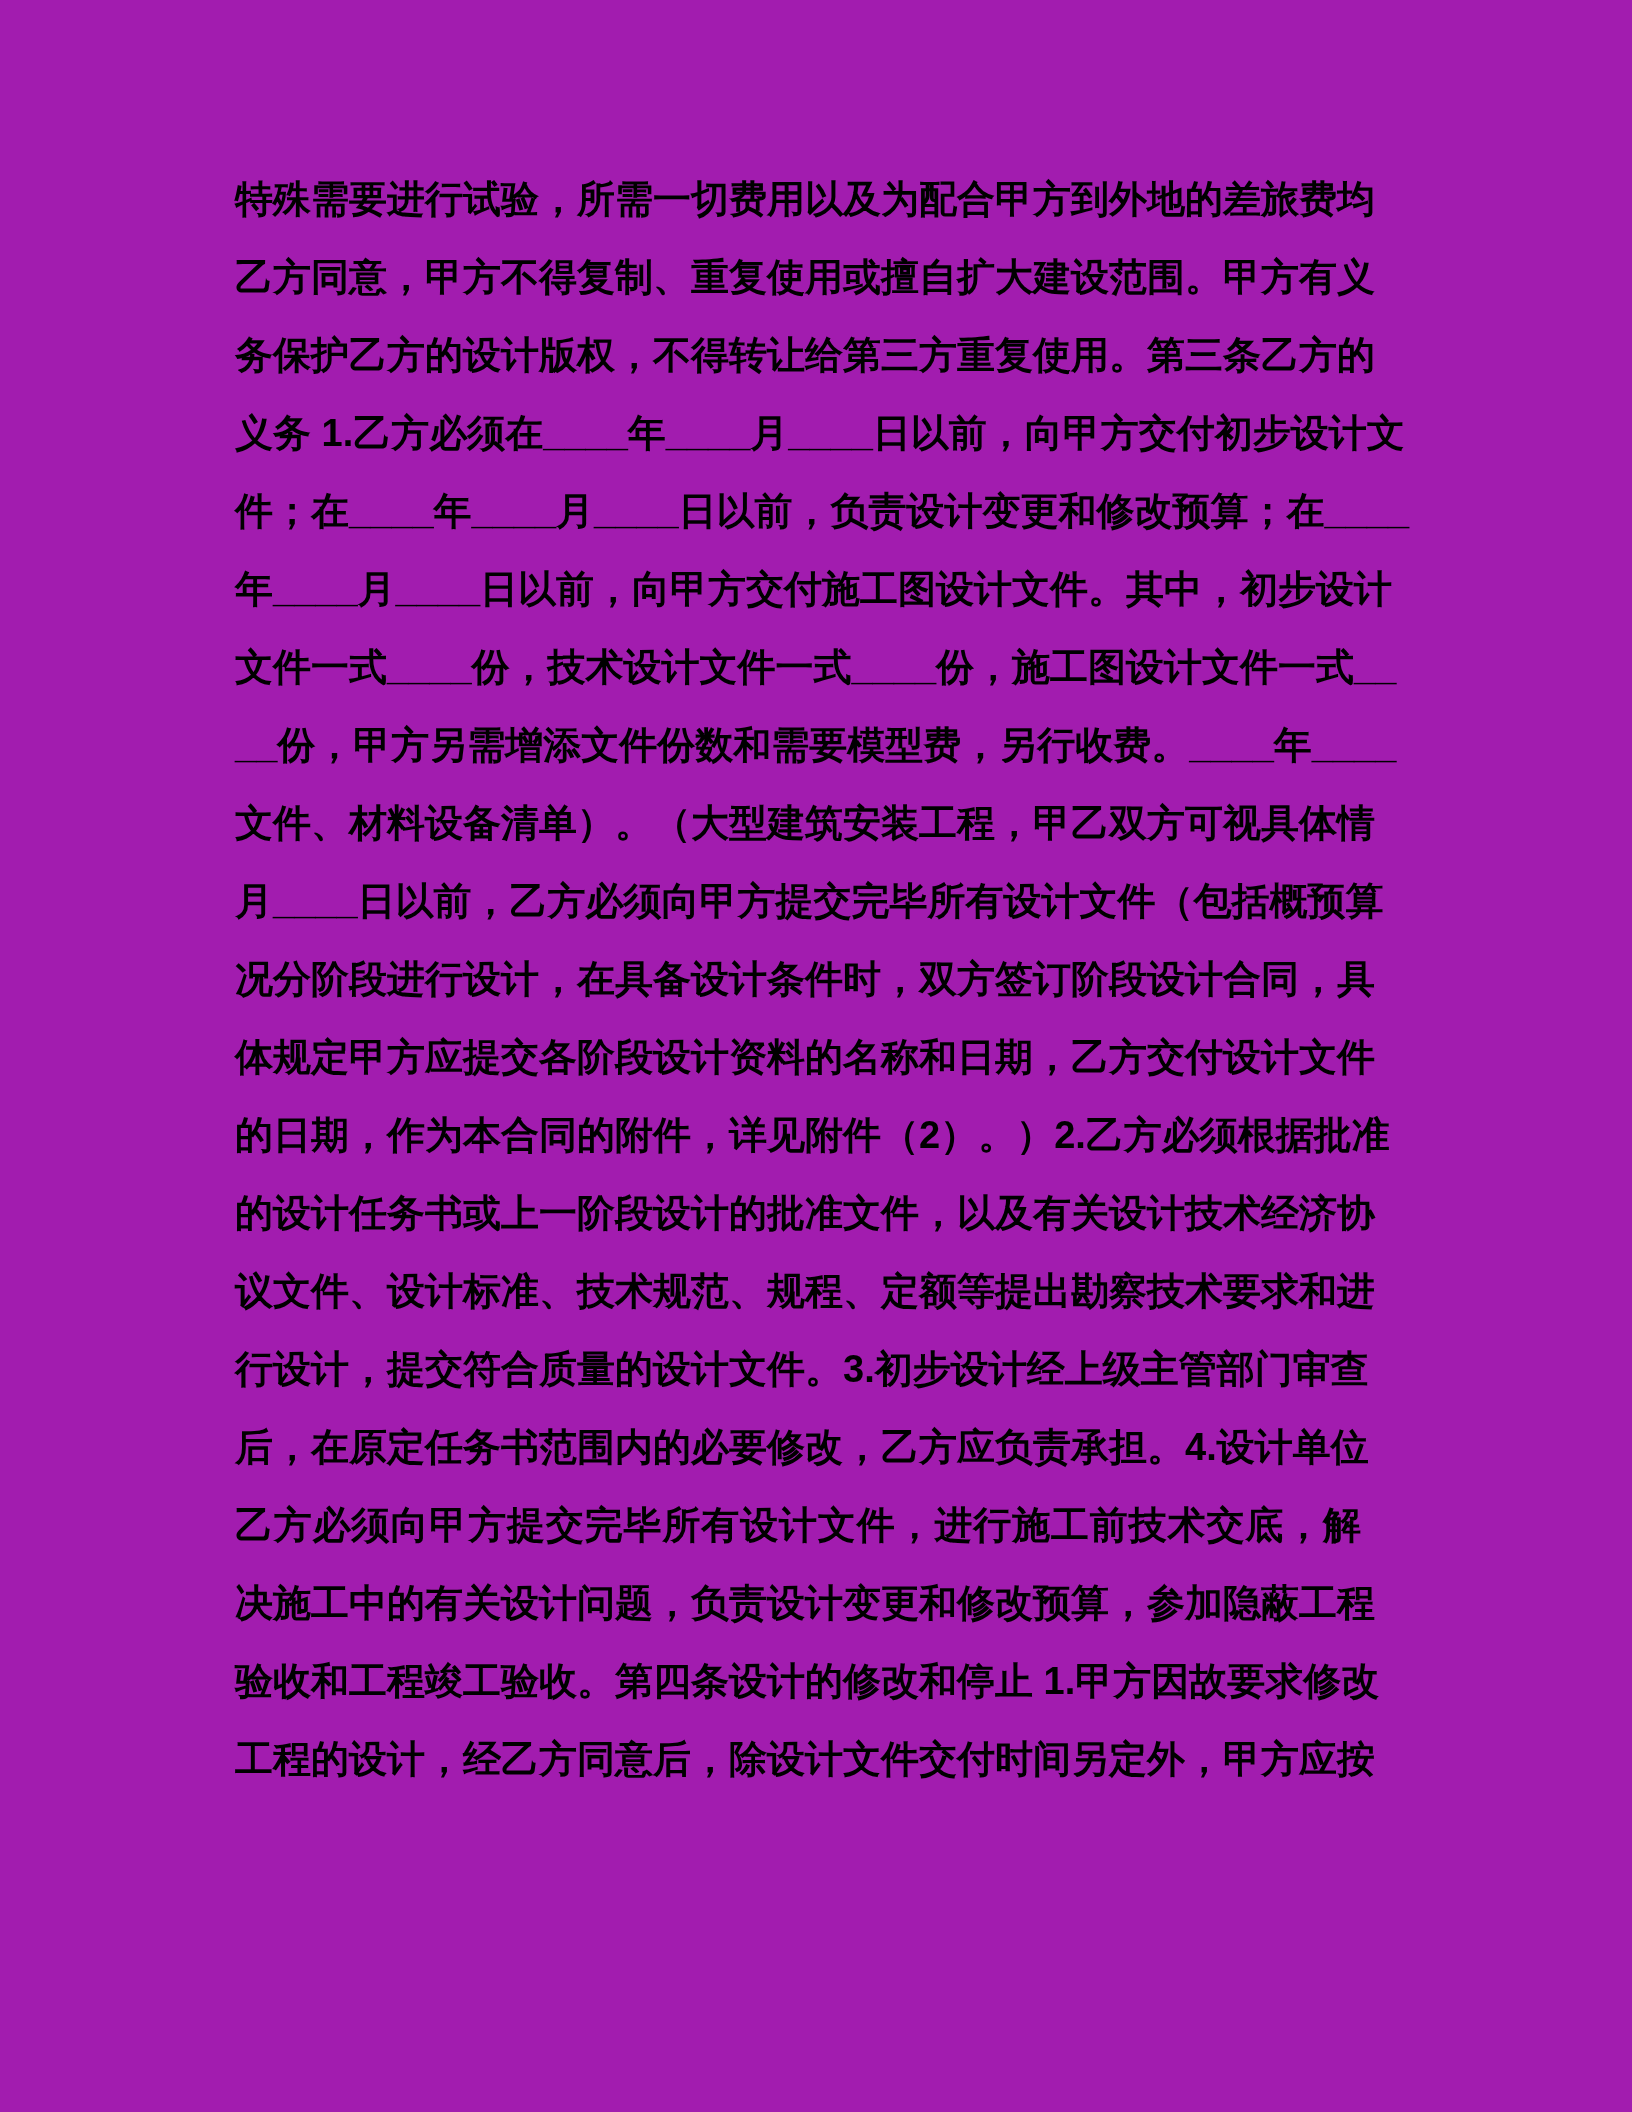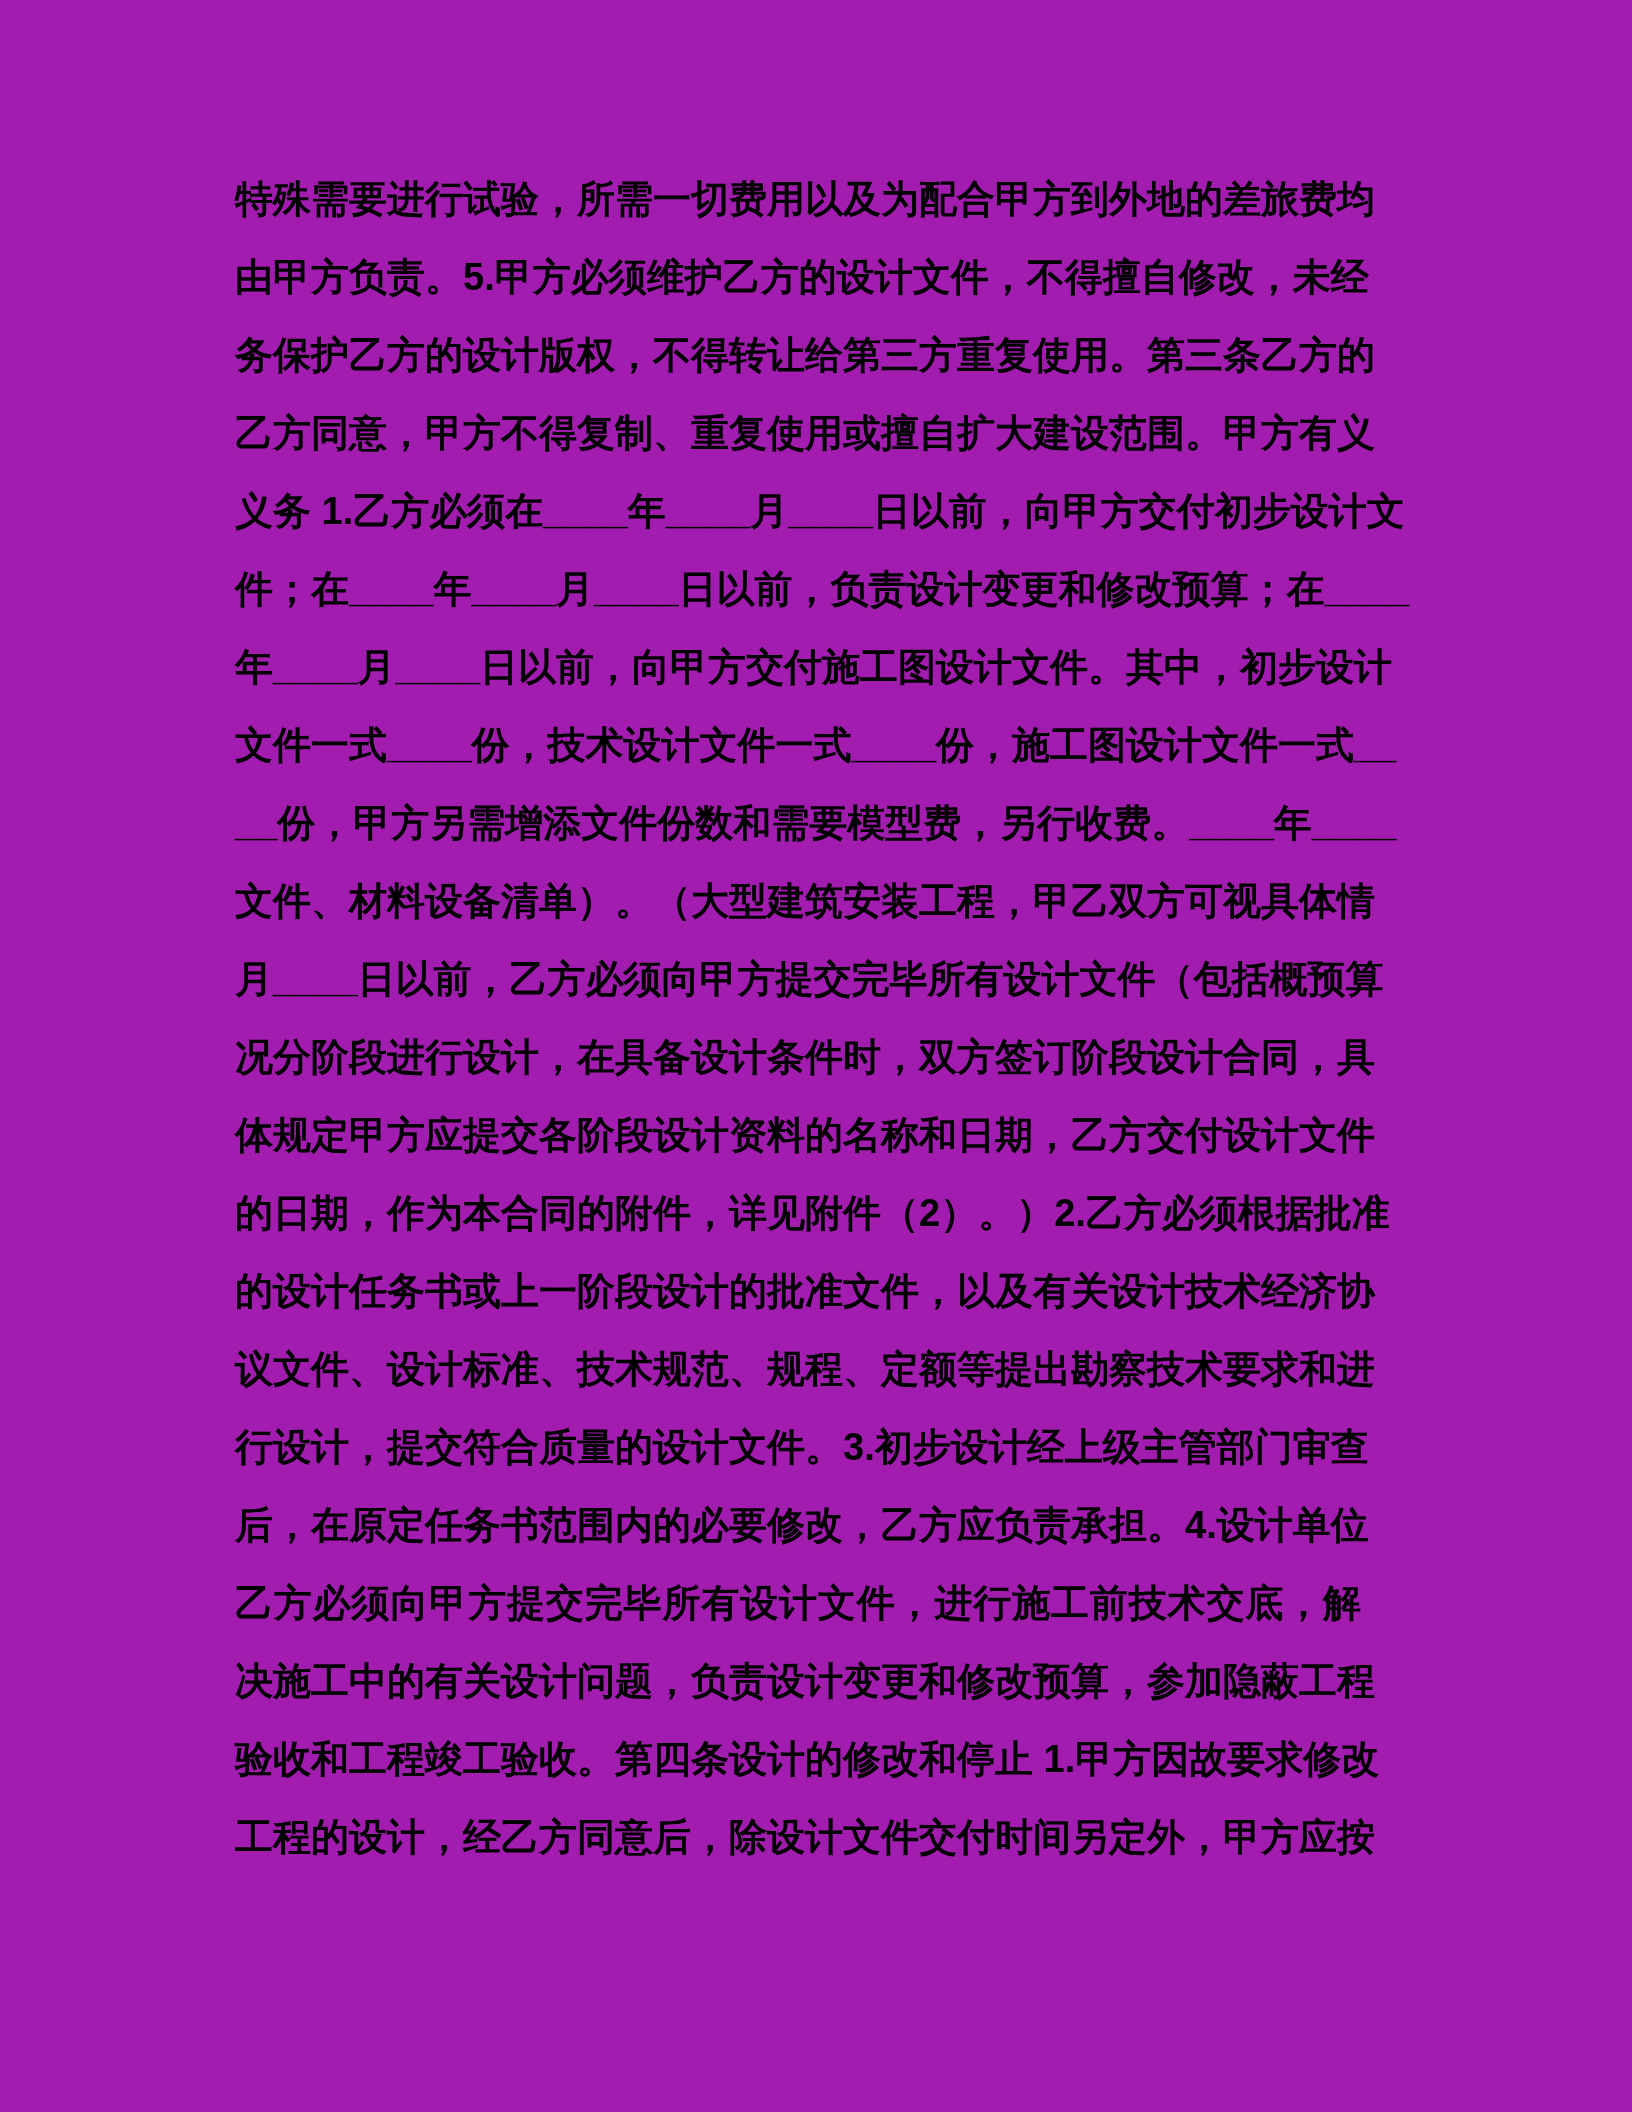--- a/index.html
+++ b/index.html
@@ -34,23 +34,22 @@
     white-space: nowrap;
     overflow: visible;
   }
 </style>
 </head>
 <body>
 
 <div class="page">
   <div class="text-block">
       <div class="text-line">特殊需要进行试验，所需一切费用以及为配合甲方到外地的差旅费均</div>
-      <div class="text-line">由甲方负责。5.甲方必须维护乙方的设计文件，不得擅自修改，未经</div>
+      <div class="text-line">乙方同意，甲方不得复制、重复使用或擅自扩大建设范围。甲方有义</div>
       <div class="text-line">务保护乙方的设计版权，不得转让给第三方重复使用。第三条乙方的</div>
-      <div class="text-line">乙方同意，甲方不得复制、重复使用或擅自扩大建设范围。甲方有义</div>
       <div class="text-line">义务 1.乙方必须在____年____月____日以前，向甲方交付初步设计文</div>
       <div class="text-line">件；在____年____月____日以前，负责设计变更和修改预算；在____</div>
       <div class="text-line">年____月____日以前，向甲方交付施工图设计文件。其中，初步设计</div>
       <div class="text-line">文件一式____份，技术设计文件一式____份，施工图设计文件一式__</div>
       <div class="text-line">__份，甲方另需增添文件份数和需要模型费，另行收费。____年____</div>
       <div class="text-line">文件、材料设备清单）。（大型建筑安装工程，甲乙双方可视具体情</div>
       <div class="text-line">月____日以前，乙方必须向甲方提交完毕所有设计文件（包括概预算</div>
       <div class="text-line">况分阶段进行设计，在具备设计条件时，双方签订阶段设计合同，具</div>
       <div class="text-line">体规定甲方应提交各阶段设计资料的名称和日期，乙方交付设计文件</div>
       <div class="text-line">的日期，作为本合同的附件，详见附件（2）。）2.乙方必须根据批准</div>

